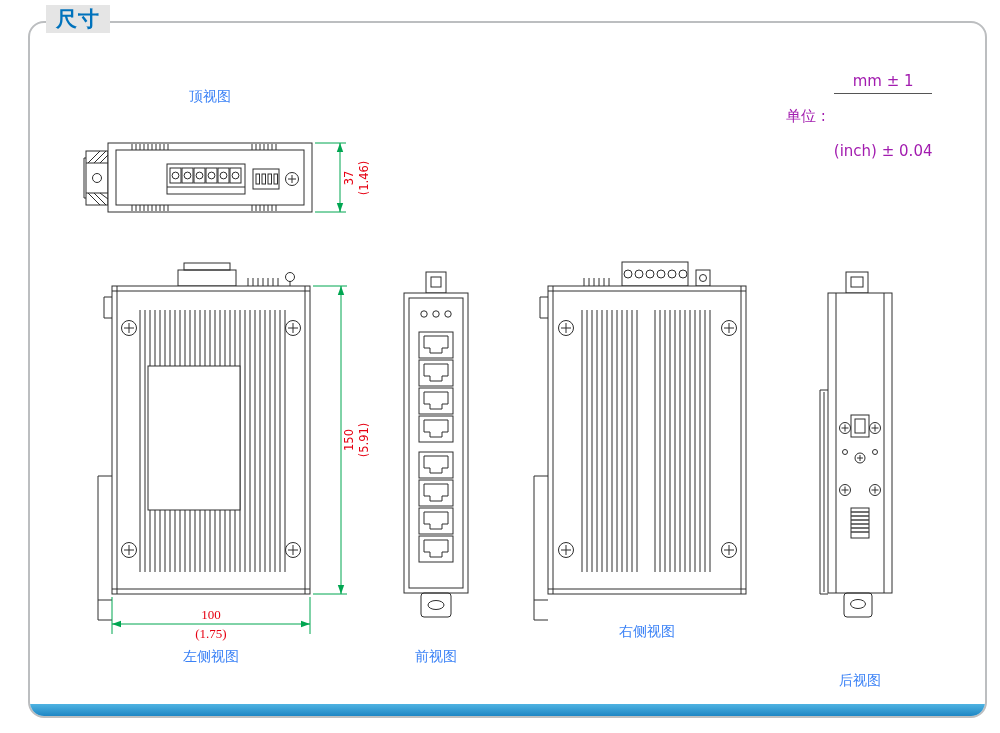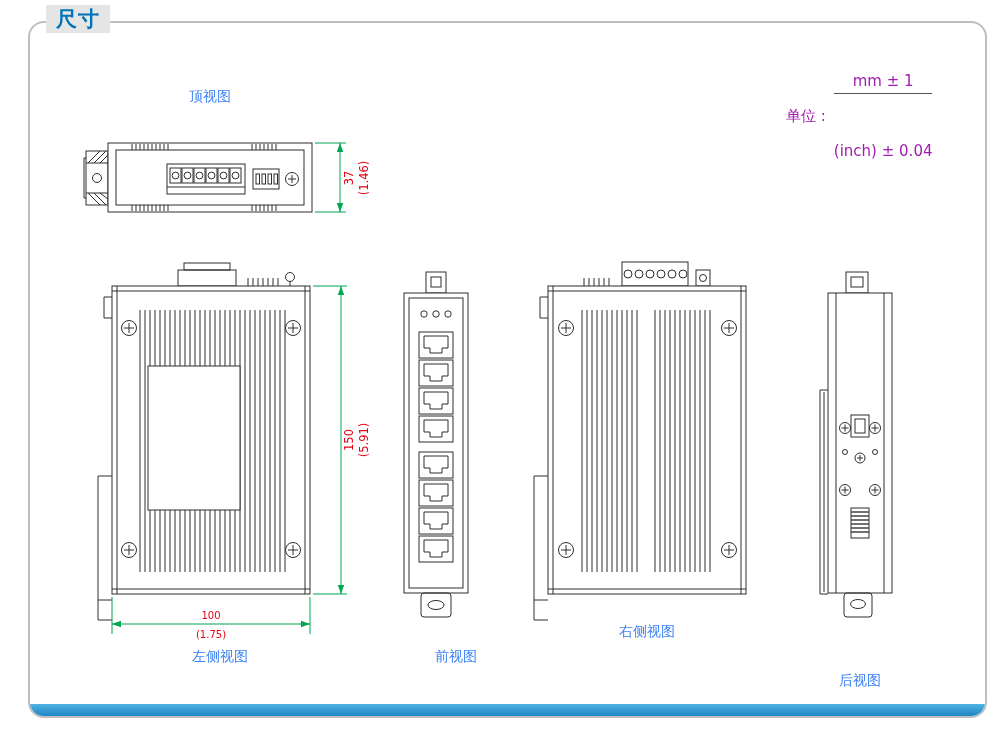--- a/index.html
+++ b/index.html
@@ -13,21 +13,21 @@
          color:#0072bc;font-size:21px;font-weight:bold;letter-spacing:1px;}
   .unit{position:absolute;left:786px;top:72px;display:flex;align-items:center;gap:8px;
          color:#a21caf;font-size:15px;}
   .frac{display:flex;flex-direction:column;align-items:stretch;text-align:center;gap:45px;}
   .num{padding:0 8px 3px;border-bottom:1.5px solid #555;}
   .den{padding-top:3px;}
   .vlabel{position:absolute;width:120px;text-align:center;font-size:14px;color:#3b82f6;}
   .dimv{position:absolute;transform:translate(-50%,-50%) rotate(-90deg);
         color:#e60012;font-size:11.5px;line-height:1.3;text-align:center;white-space:nowrap;}
   .dimh{position:absolute;transform:translate(-50%,-50%);
-        color:#e60012;font-size:10px;white-space:nowrap;}
+        color:#e60012;font-size:13px;white-space:nowrap;font-family:Liberation Serif, serif;}
   .art{position:absolute;left:0;top:0;}
   .ln{stroke:#2e2e2e;stroke-width:1;fill:none;}
   .lnw{stroke:#2e2e2e;stroke-width:1;fill:#fff;}
   .grn{stroke:#00a651;stroke-width:1;fill:none;}
   .dim{marker-start:url(#arr);marker-end:url(#arr);}
 </style>
 </head>
 <body>
 
 <div class="wrap">
@@ -237,22 +237,22 @@
 
   <div class="unit">
     <span class="unit-label">单位 :</span>
     <span class="frac">
       <span class="num">mm ± 1</span>
       <span class="den">(inch) ± 0.04</span>
     </span>
   </div>
 
   <div class="vlabel" style="left:150px;top:88px">顶视图</div>
-  <div class="vlabel" style="left:160px;top:648px">左侧视图</div>
-  <div class="vlabel" style="left:396px;top:648px">前视图</div>
+  <div class="vlabel" style="left:151px;top:648px">左侧视图</div>
+  <div class="vlabel" style="left:376px;top:648px">前视图</div>
   <div class="vlabel" style="left:587px;top:623px">右侧视图</div>
   <div class="vlabel" style="left:800px;top:672px">后视图</div>
 
   <div class="dimv" style="left:357px;top:178px">
     <div>37</div>
     <div>(1.46)</div>
   </div>
   <div class="dimv" style="left:357px;top:440px">
     <div>150</div>
     <div>(5.91)</div>

